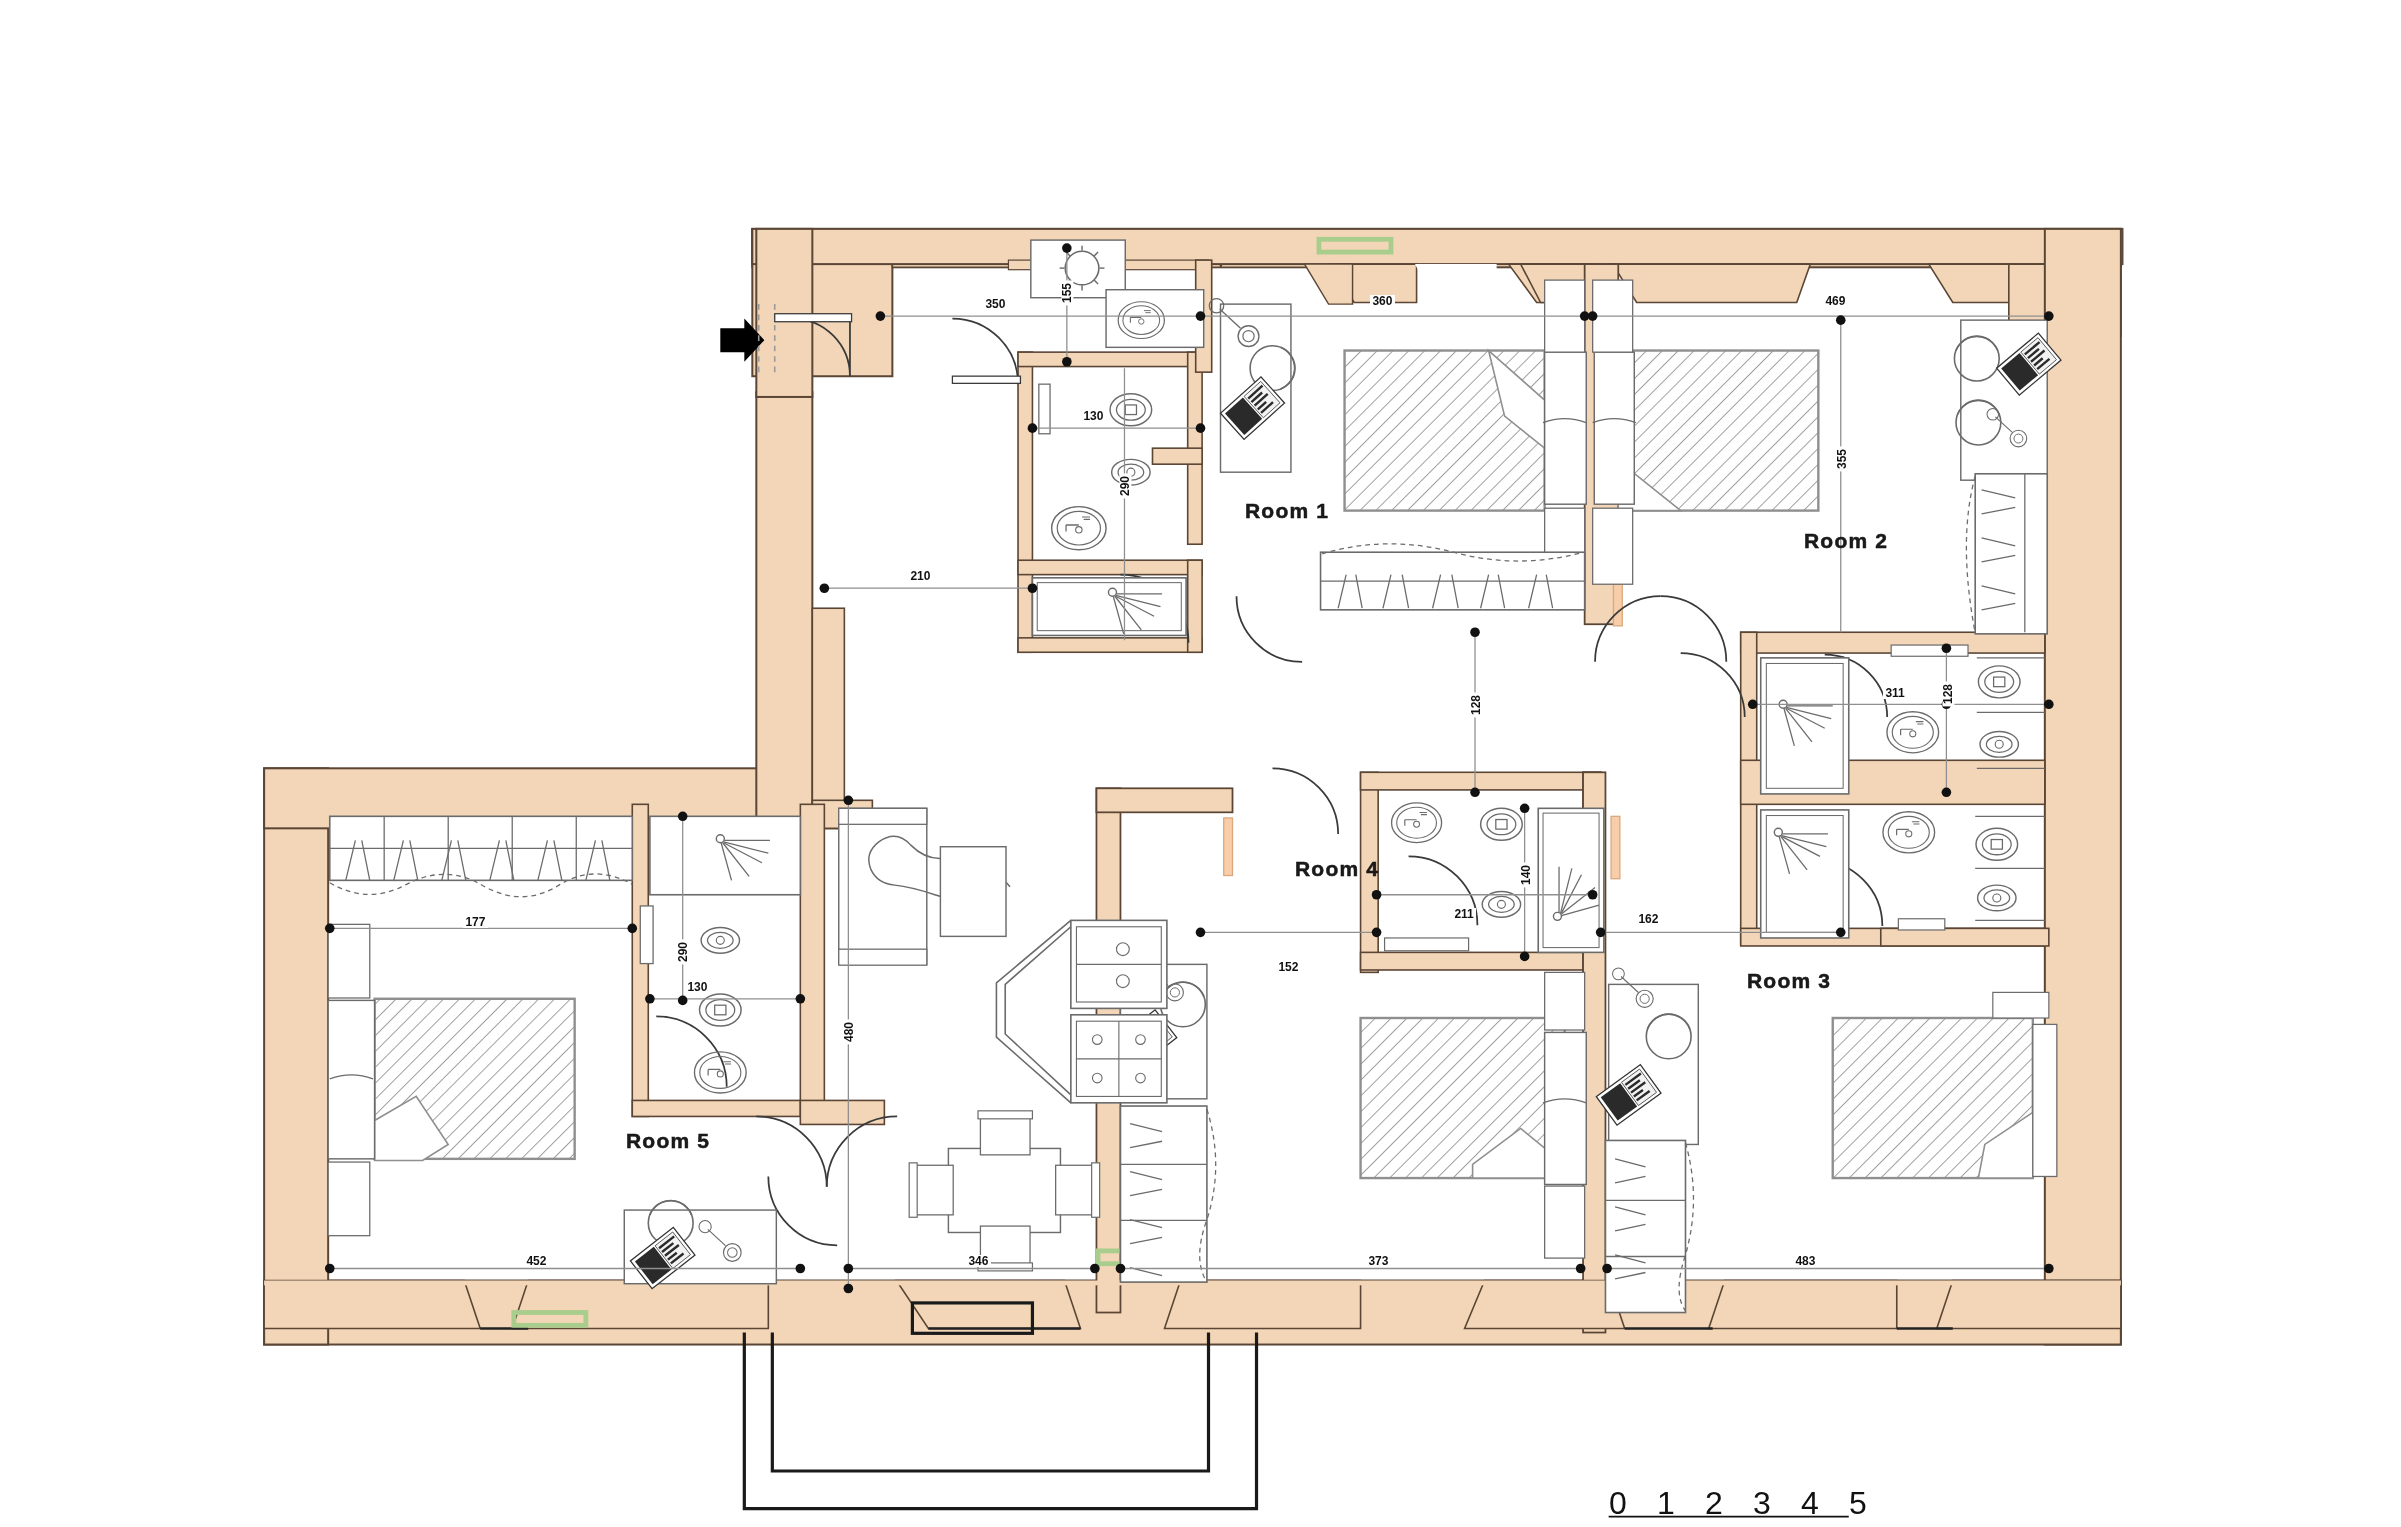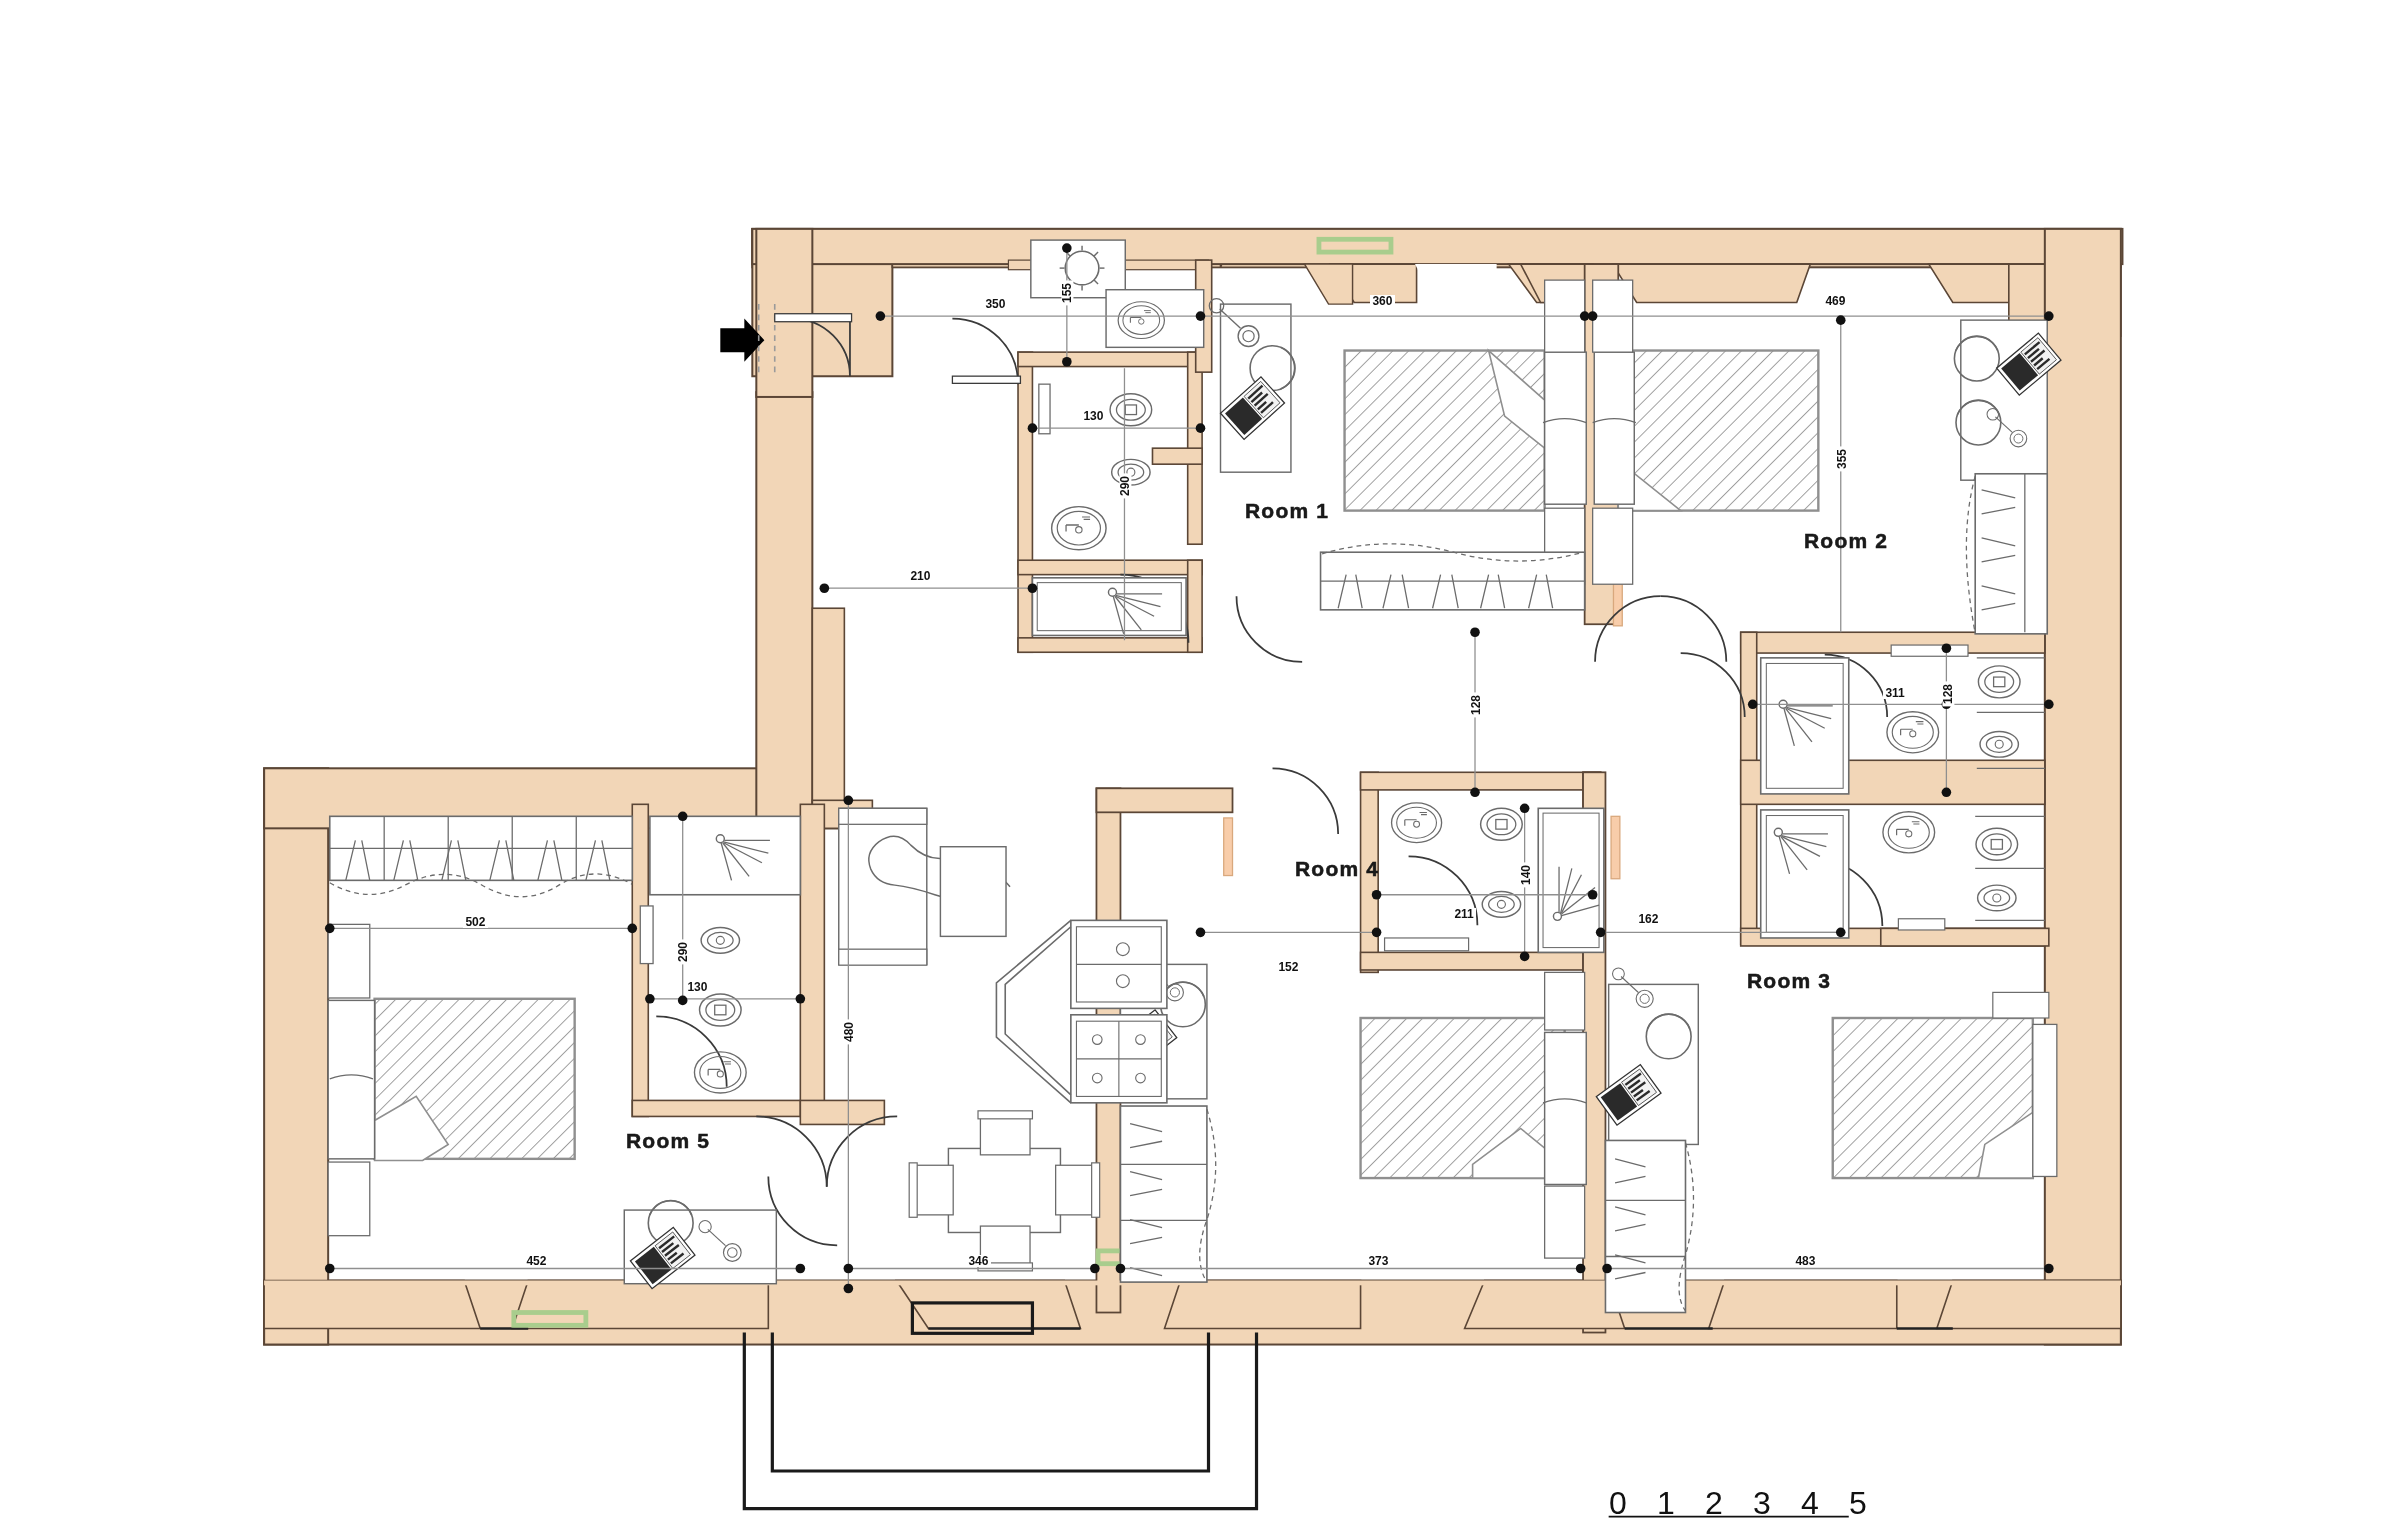--- a/index.html
+++ b/index.html
@@ -671,21 +671,21 @@
 <div class="dim" style="left:1081px;top:410px;">130</div>
 <div class="dim v" style="left:1113px;top:480px;">290</div>
 <div class="dim" style="left:908px;top:570px;">210</div>
 <div class="dim" style="left:1883px;top:687px;">311</div>
 <div class="dim v" style="left:1936px;top:688px;">128</div>
 <div class="dim v" style="left:1464px;top:699px;">128</div>
 <div class="dim" style="left:1276px;top:961px;">152</div>
 <div class="dim" style="left:1452px;top:876px;margin-top:32px;">211</div>
 <div class="dim v" style="left:1514px;top:869px;">140</div>
 <div class="dim" style="left:1636px;top:913px;">162</div>
-<div class="dim" style="left:463px;top:916px;">502</div>
+<div class="dim" style="left:463px;top:916px;">177</div>
 <div class="dim v" style="left:671px;top:946px;">290</div>
 <div class="dim" style="left:685px;top:981px;">130</div>
 <div class="dim v" style="left:837px;top:1026px;">480</div>
 <div class="dim" style="left:524px;top:1255px;">452</div>
 <div class="dim" style="left:966px;top:1255px;">346</div>
 <div class="dim" style="left:1366px;top:1255px;">373</div>
 <div class="dim" style="left:1793px;top:1255px;">483</div>
 
 <div class="scale-num" style="left:1609px;top:1485px;">0</div>
 <div class="scale-num" style="left:1657px;top:1485px;">1</div>

